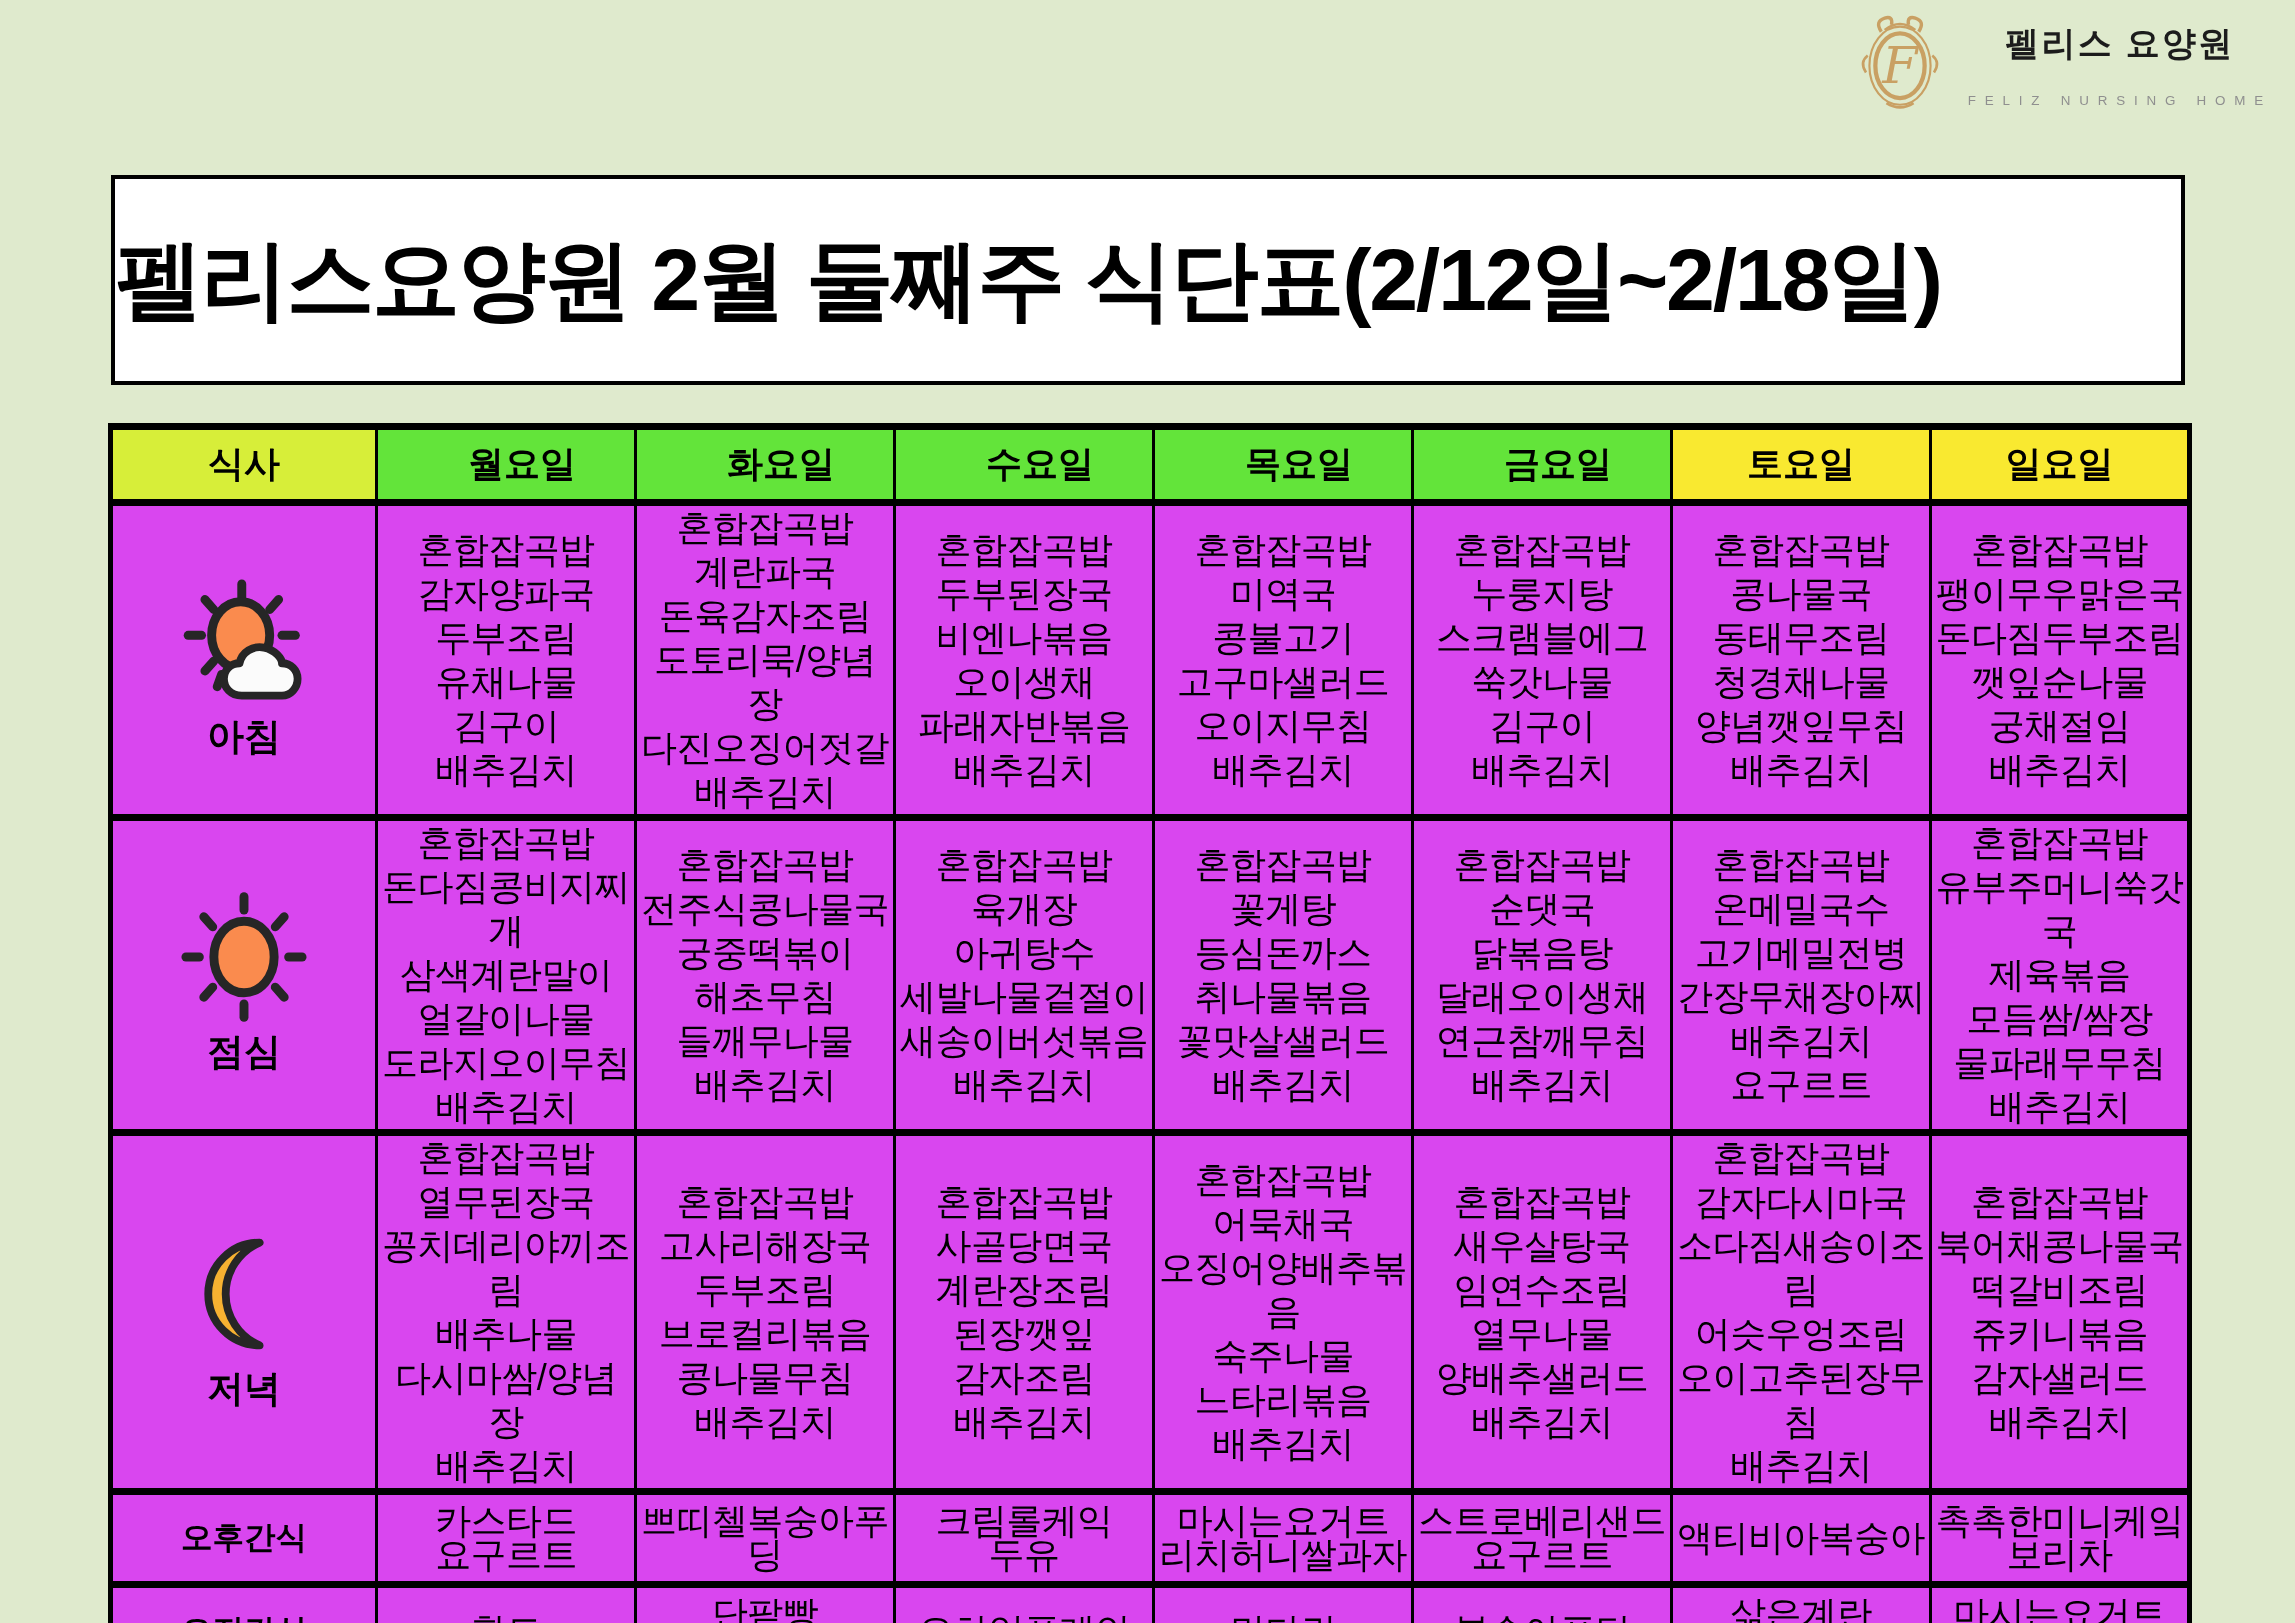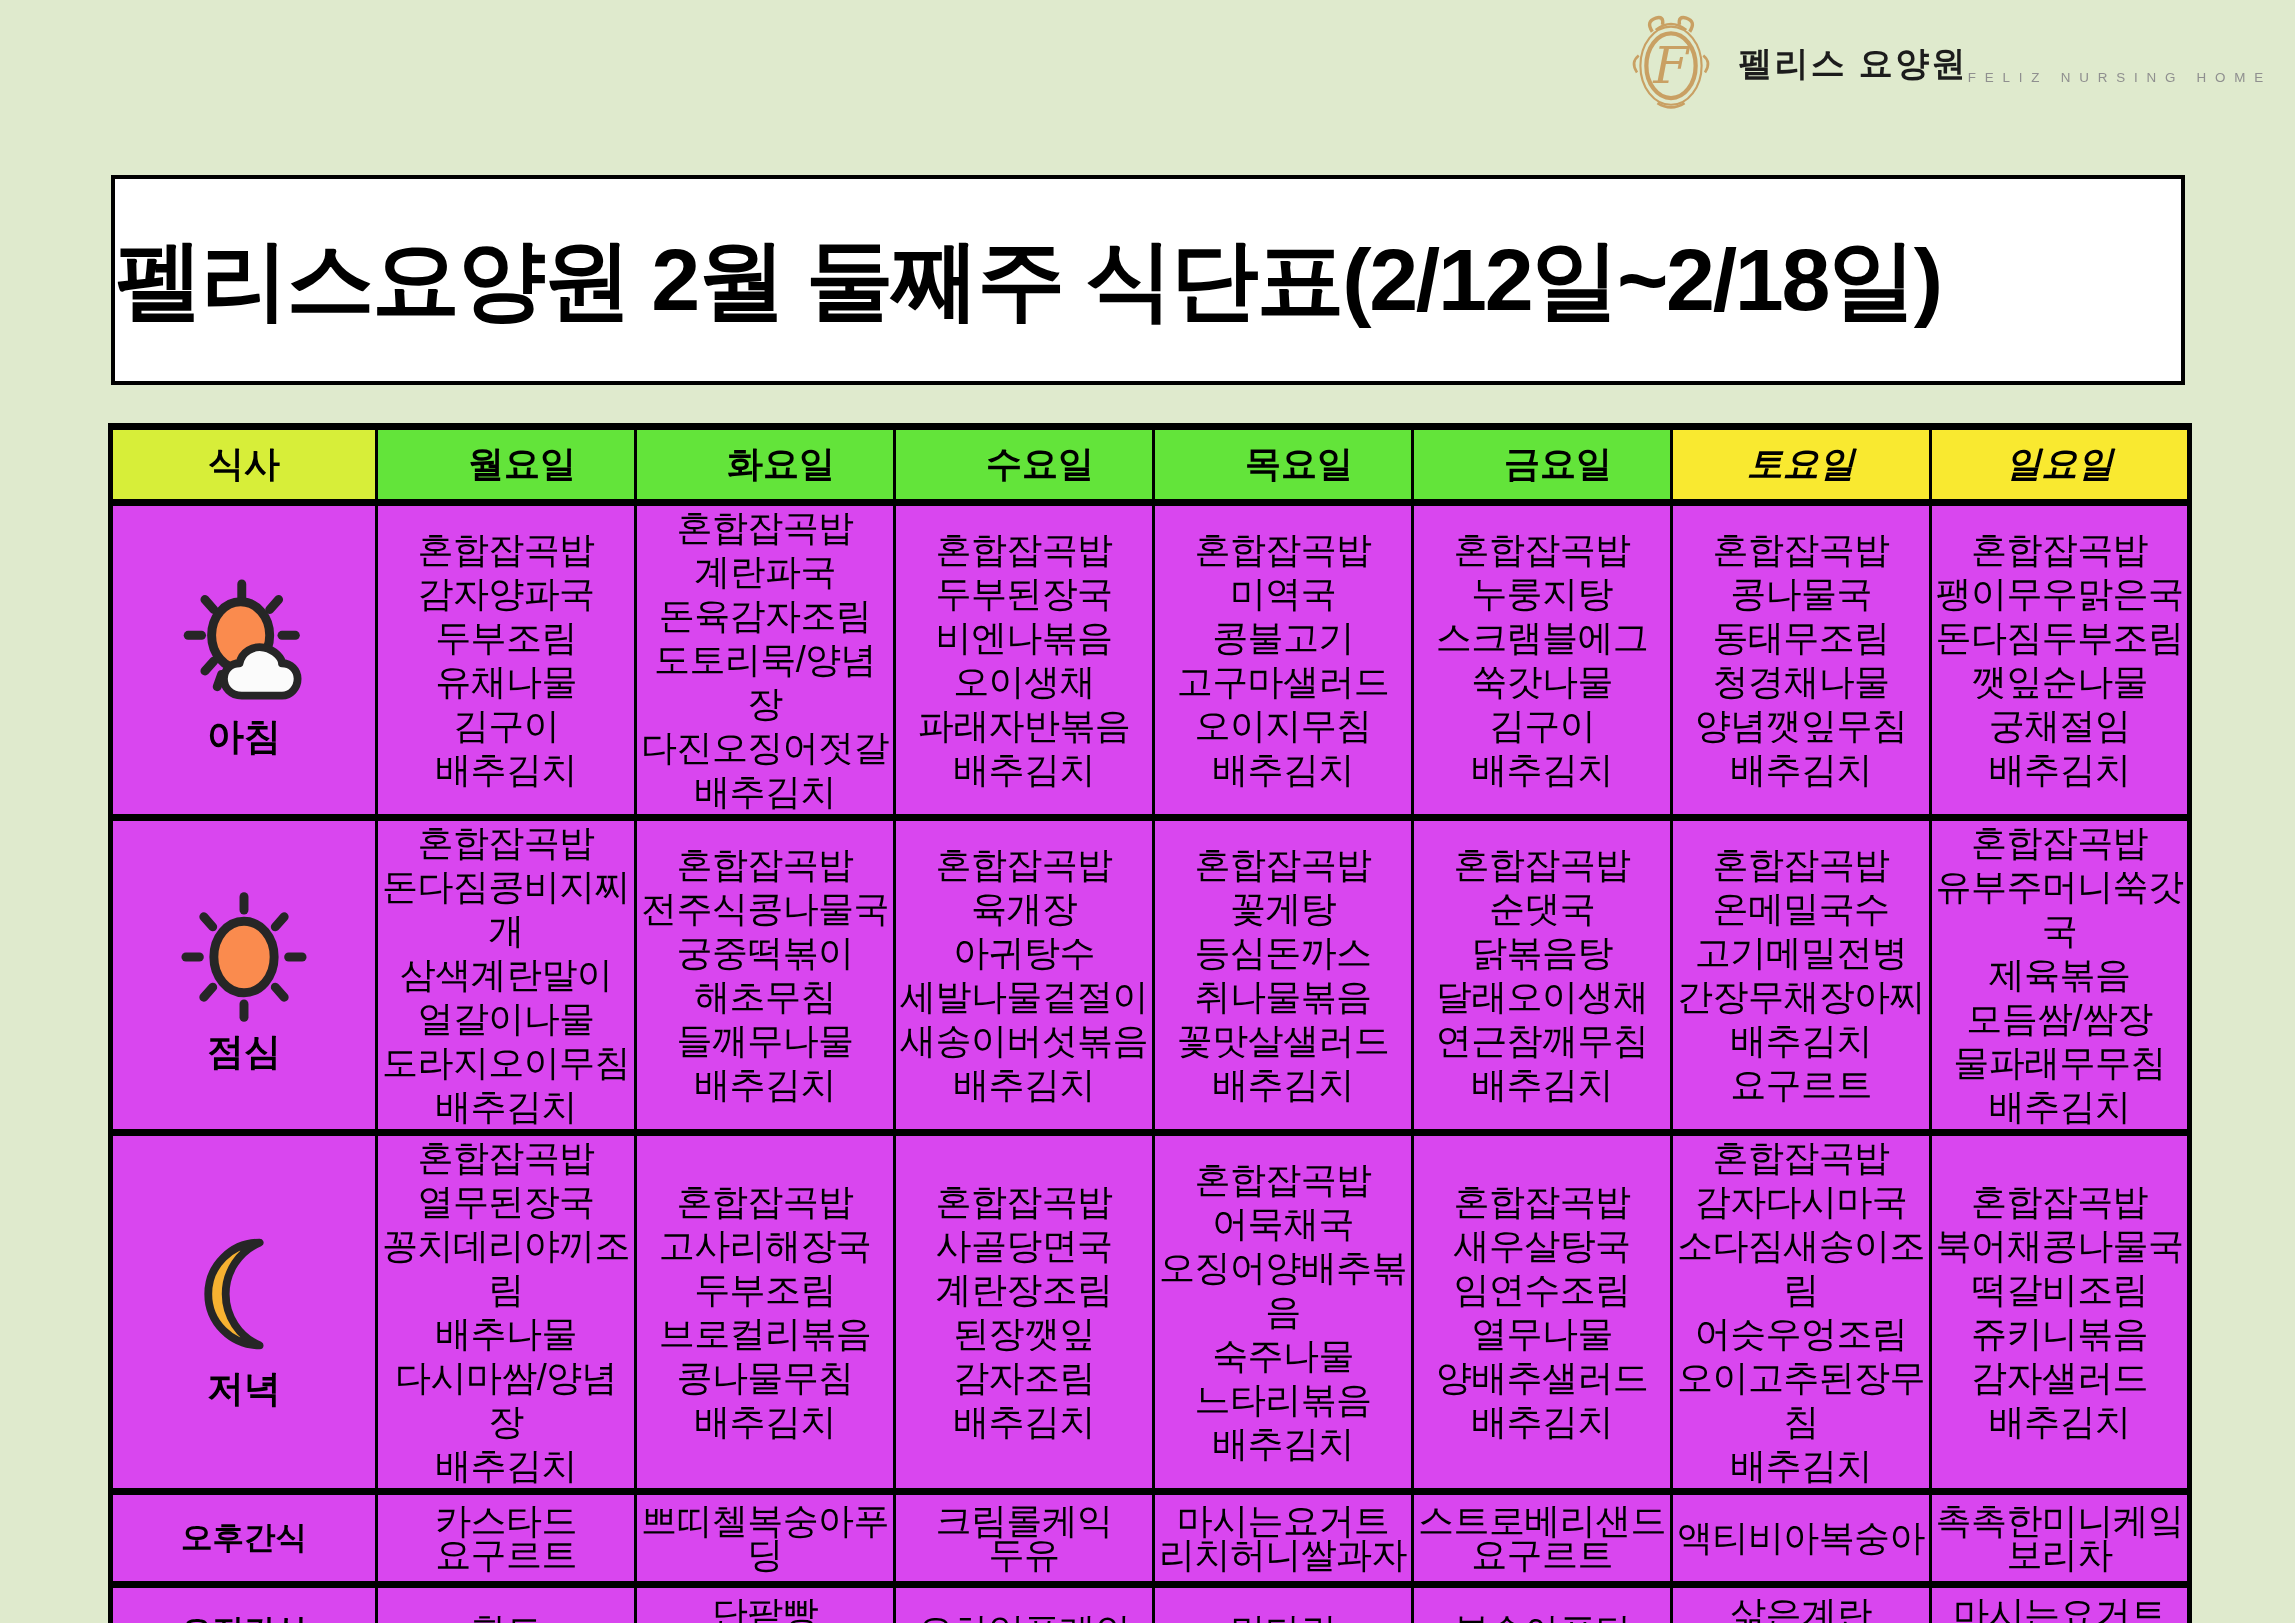--- a/index.html
+++ b/index.html
@@ -10,21 +10,21 @@
     color:#111;
   }
   #page{position:relative;width:2295px;height:1623px;overflow:hidden;}
 
   
   .logo{
     position:absolute;top:13px;right:23px;
     display:flex;align-items:center;gap:16.3px;
   }
   .logo svg{width:102px;height:102px;display:block;}
-  .logo-text{display:flex;flex-direction:row;align-items:center;}
+  .logo-text{display:flex;flex-direction:column;align-items:center;}
   .brand-ko{font-size:34px;font-weight:700;letter-spacing:2.3px;color:#1c1c1c;}
   .brand-en{margin-top:26px;font-size:13.4px;font-weight:400;letter-spacing:8.8px;color:#8f8f8f;}
 
   
   .title-box{
     position:absolute;left:111px;top:175px;width:2074px;height:210px;
     background:#ffffff;border:4.1px solid #000;box-sizing:border-box;
     display:flex;align-items:center;
   }
   .title-text{
@@ -40,21 +40,21 @@
   }
   th,td{
     border-left:3.5px solid #000;border-right:3.5px solid #000;
     border-top:7px solid #000;border-bottom:7px solid #000;
     padding:0;box-sizing:border-box;vertical-align:middle;text-align:center;
     overflow:hidden;
   }
   thead th{height:76px;font-size:36px;font-weight:800;color:#000;}
   th.meal-h{background:var(--header_meal,#d7ee39);}
   th.wd{background:var(--header_weekday,#63e43a);padding-left:32px;}
-  th.we{background:var(--header_weekend,#f9e930);font-style:italic;}
+  th.we{background:var(--header_weekend,#f9e930);}
 
   tr.mealrow{height:279px;}
   tr.snackrow{height:93px;}
 
   td.menu{
     font-size:36px;font-weight:400;line-height:44px;
     white-space:pre-line;color:#000;letter-spacing:-0.6px;
   }
   tr.snackrow td.menu{line-height:34px;}
 

